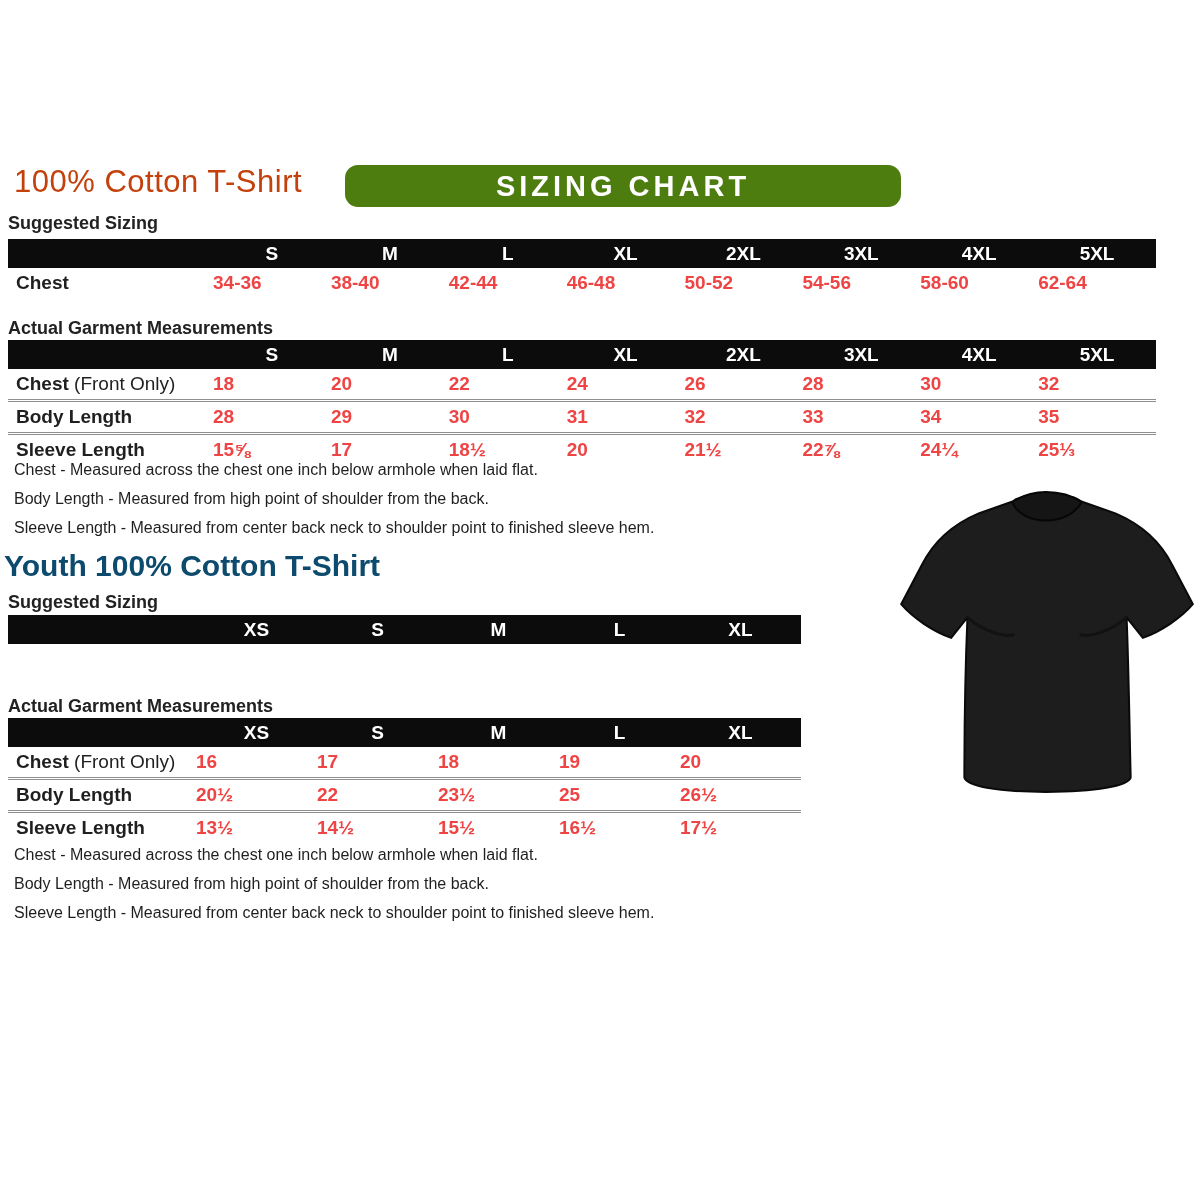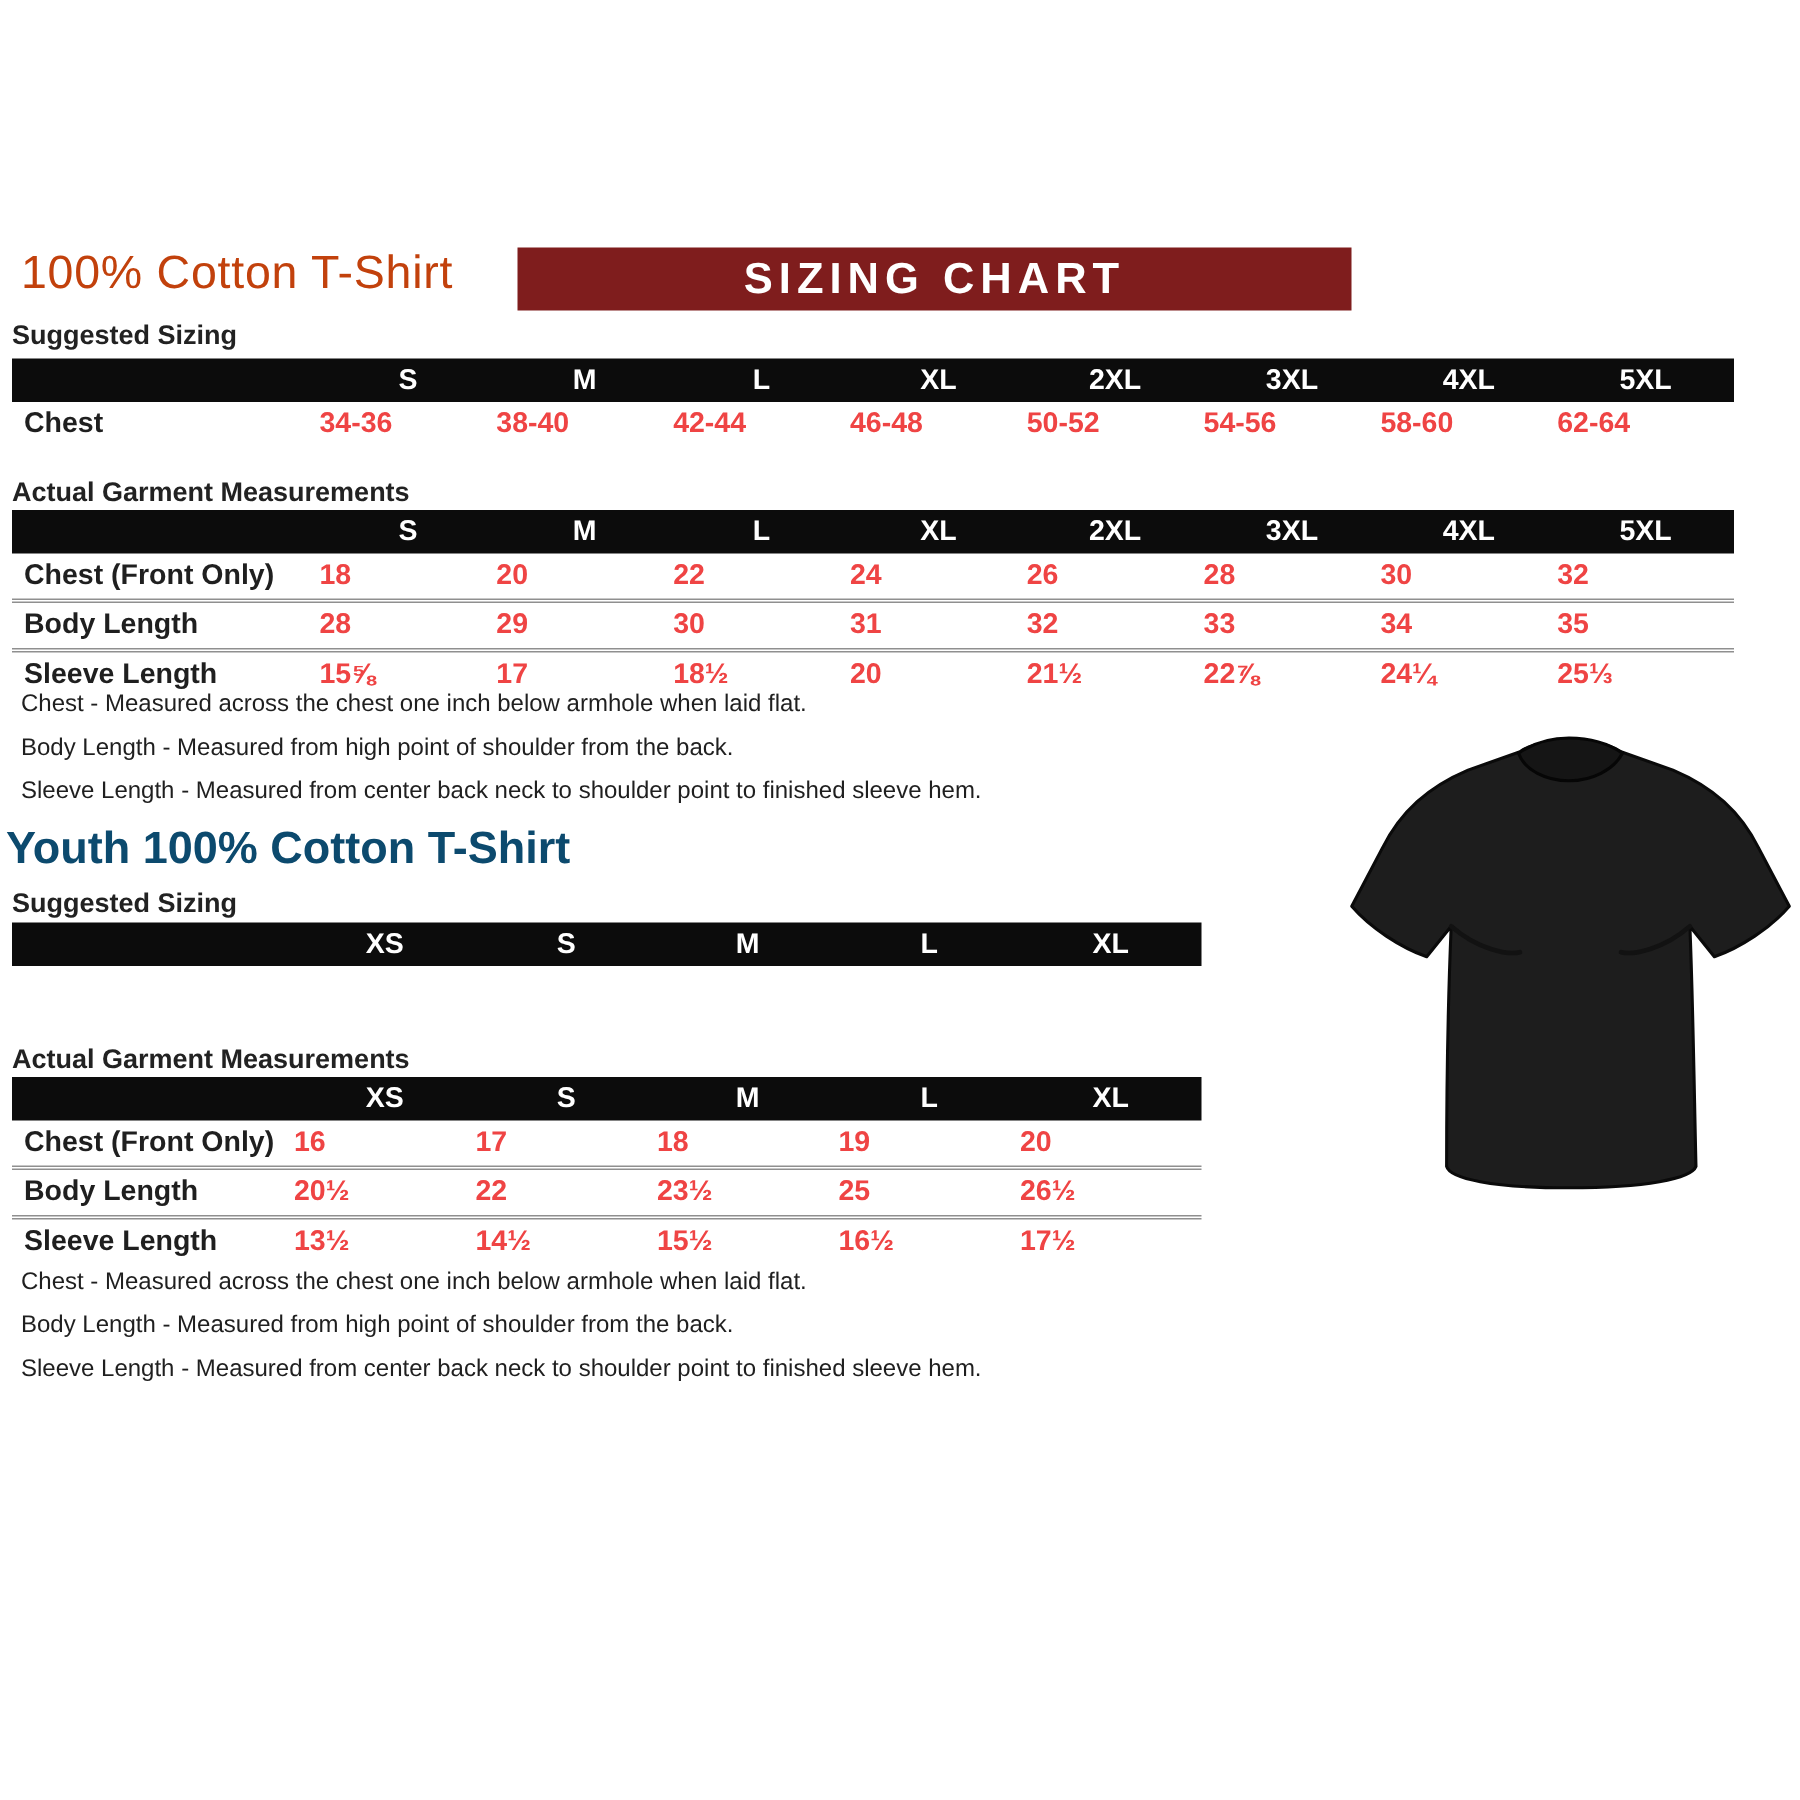--- a/index.html
+++ b/index.html
@@ -1,32 +1,32 @@
 <!DOCTYPE html>
 <html><head>
 <meta charset="utf-8">
 <style>
   html,body{margin:0;padding:0;background:#ffffff;}
   body{width:1200px;height:1200px;position:relative;font-family:"Liberation Sans",sans-serif;color:#1f1f1f;overflow:hidden;}
 
   .abs{position:absolute;}
 
   .page-title{left:14px;top:164px;font-size:31px;font-weight:400;letter-spacing:0.5px;color:#c2410c;}
-  .banner{left:345px;top:165px;width:556px;height:42px;background:#7f1d1d;display:flex;align-items:center;justify-content:center;}
+  .banner{left:345px;top:165px;width:556px;height:42px;background:#4d7c0f;display:flex;align-items:center;justify-content:center;border-radius:13px;}
   .banner span{color:#fff;font-weight:bold;font-size:29px;letter-spacing:4px;}
 
   .section-label{font-size:18px;color:#222;font-weight:bold;}
 
   .tbl{position:absolute;}
   .hdr{display:flex;background:#0c0c0c;height:29px;align-items:center;}
   .hdr .lbl{flex:none;}
   .hdr .c{flex:1;text-align:center;color:#fff;font-weight:bold;font-size:19px;}
   .row{display:flex;height:30px;align-items:center;font-size:19px;}
   .row .lbl{flex:none;font-weight:bold;padding-left:8px;box-sizing:border-box;}
-  .row .lbl .note{font-weight:700;text-align:right;}
+  .row .lbl .note{font-weight:400;text-align:right;}
   .row .c{flex:1;text-align:left;color:#ef4444;font-weight:bold;}
   .adult .lbl{width:205px;}
   .youth .lbl{width:188px;}
   .rowsep{border-top:3px double #8f8f8f;}
 
   .notes div{font-size:16px;color:#1f1f1f;line-height:29px;}
 
   .youth-title{left:4px;top:549px;font-size:30px;font-weight:bold;color:#0c4a6e;}
 
   .tee{left:893px;top:480px;width:306px;height:330px;}

